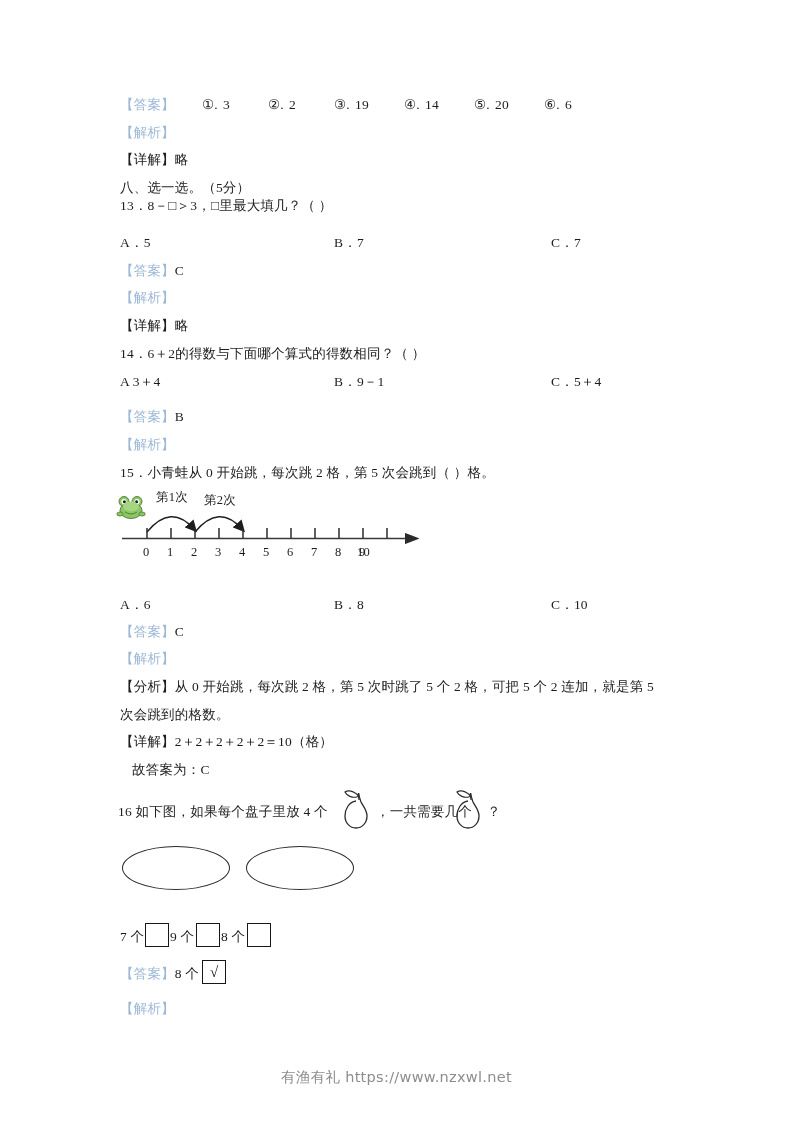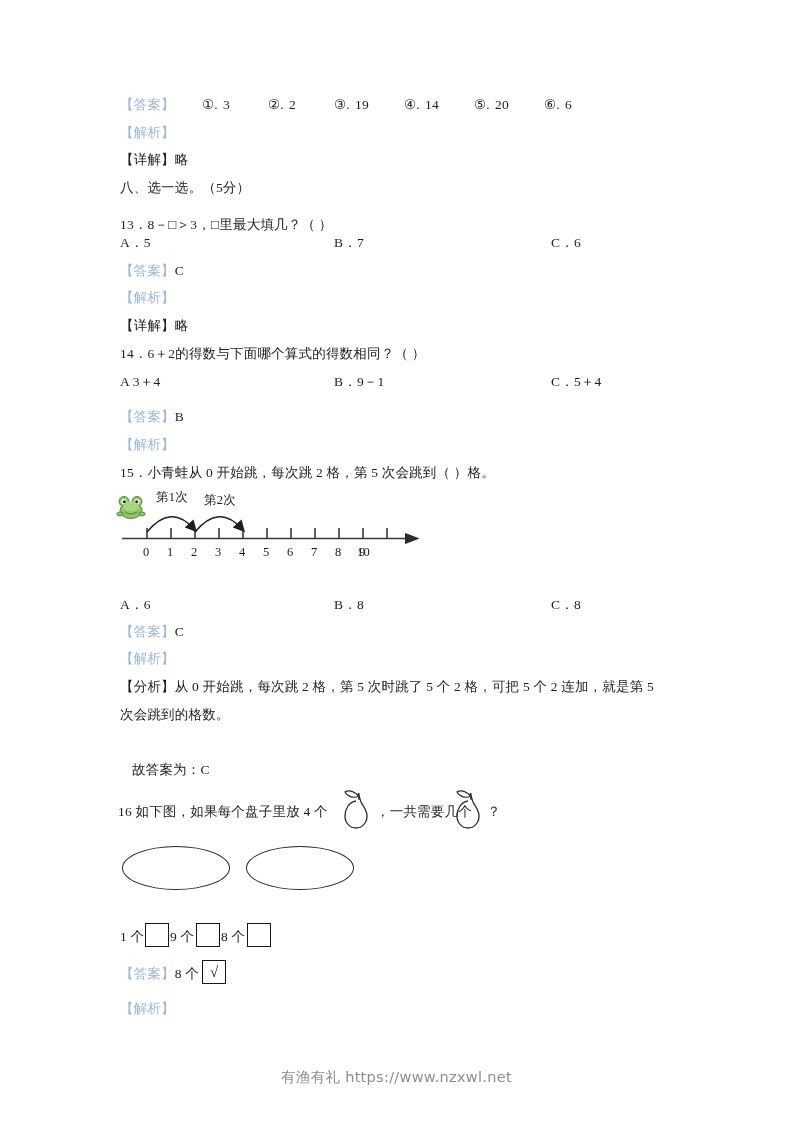--- a/index.html
+++ b/index.html
@@ -122,25 +122,25 @@
 
   <div class="ln blk" style="left:544px; top:96px;">⑥.</div>
   <div class="ln blk" style="left:565px; top:96px;">6</div>
 
   <div class="ln blue" style="left:120px; top:124px;">【解析】</div>
 
   <div class="ln blk" style="left:120px; top:151px;"><span>【详解】</span><span>略</span></div>
 
   <div class="ln blk" style="left:120px; top:179px;">八、选一选。（5分）</div>
 
-  <div class="ln blk" style="left:120px; top:216px;">13．8－□＞3，□里最大填几？（      ）</div>
+  <div class="ln blk" style="left:120px; top:197px;">13．8－□＞3，□里最大填几？（      ）</div>
 
   <div class="ln blk" style="left:120px; top:234px;">A．5</div>
   <div class="ln blk" style="left:334px; top:234px;">B．7</div>
-  <div class="ln blk" style="left:551px; top:234px;">C．6</div>
+  <div class="ln blk" style="left:551px; top:234px;">C．7</div>
 
   <div class="ln" style="left:120px; top:262px;"><span class="blue">【答案】</span><span class="blk">C</span></div>
 
   <div class="ln blue" style="left:120px; top:289px;">【解析】</div>
 
   <div class="ln blk" style="left:120px; top:317px;"><span>【详解】</span><span>略</span></div>
 
   <div class="ln blk" style="left:120px; top:345px;">14．6＋2的得数与下面哪个算式的得数相同？（      ）</div>
 
   <div class="ln blk" style="left:120px; top:373px;text-align:center;">A  3＋4</div>
@@ -211,30 +211,31 @@
   <div class="ln blk" style="left:239px; top:543px; font-size:12.5px;">4</div>
   <div class="ln blk" style="left:263px; top:543px; font-size:12.5px;">5</div>
   <div class="ln blk" style="left:287px; top:543px; font-size:12.5px;">6</div>
   <div class="ln blk" style="left:311px; top:543px; font-size:12.5px;">7</div>
   <div class="ln blk" style="left:335px; top:543px; font-size:12.5px;">8</div>
   <div class="ln blk" style="left:359px; top:543px; font-size:12.5px;">9</div>
   <div class="ln blk" style="left:357px; top:543px; font-size:12.5px;">10</div>
 
   <div class="ln blk" style="left:120px; top:596px;">A．6</div>
   <div class="ln blk" style="left:334px; top:596px;">B．8</div>
-  <div class="ln blk" style="left:551px; top:596px;">C．8</div>
+  <div class="ln blk" style="left:551px; top:596px;">C．10</div>
 
   <div class="ln" style="left:120px; top:623px;"><span class="blue">【答案】</span><span class="blk">C</span></div>
 
   <div class="ln blue" style="left:120px; top:650px;">【解析】</div>
 
   <div class="ln blk" style="left:120px; top:678px;"><span>【分析】</span><span>从 0 开始跳，每次跳 2 格，第 5 次时跳了 5 个 2 格，可把 5 个 2 连加，就是第 5</span></div>
 
   <div class="ln blk" style="left:120px; top:706px;">次会跳到的格数。</div>
 
+  <div class="ln blk" style="left:120px; top:733px;"><span>【详解】</span><span>2＋2＋2＋2＋2＝10（格）</span></div>
 
   <div class="ln blk" style="left:120px; top:761px;margin-left:12px;">故答案为：C</div>
 
   <div class="ln blk" style="left:118px; top:803px;">16  如下图，如果每个盘子里放 4 个</div>
 
   <div class="pear-inline" style="left:336px; top:788px;">
     <svg viewBox="0 0 40 44" width="40" height="44" xmlns="http://www.w3.org/2000/svg">
       <path d="M20 13 C13 14 9 21 9 28 C9 35 14 40 20 40 C26 40 31 35 31 28 C31 22 27 18 25 14 C24 11 23 8 22.5 5" stroke="#2b2b2b" stroke-width="1.3" fill="none"></path>
       <path d="M22.5 5 L23 12" stroke="#2b2b2b" stroke-width="1.3" fill="none"></path>
       <path d="M22 7 C17 3 12 2 9 4 C11 8 16 10 21 9 Z" stroke="#2b2b2b" stroke-width="1.2" fill="none"></path>
@@ -249,21 +250,21 @@
       <path d="M22.5 5 L23 12" stroke="#2b2b2b" stroke-width="1.3" fill="none"></path>
       <path d="M22 7 C17 3 12 2 9 4 C11 8 16 10 21 9 Z" stroke="#2b2b2b" stroke-width="1.2" fill="none"></path>
     </svg>
   </div>
 
   <div class="ln blk" style="left:487px; top:803px;">？</div>
 
   <div class="plate" style="left:122px; top:846px; width:106px; height:42px;"></div>
   <div class="plate" style="left:246px; top:846px; width:106px; height:42px;"></div>
 
-  <div class="ln blk" style="left:120px; top:928px;">1 个</div>
+  <div class="ln blk" style="left:120px; top:928px;">7 个</div>
   <div class="sqbox" style="left:145px; top:923px; width:22px; height:22px;"></div>
 
   <div class="ln blk" style="left:170px; top:928px;">9 个</div>
   <div class="sqbox" style="left:196px; top:923px; width:22px; height:22px;"></div>
 
   <div class="ln blk" style="left:221px; top:928px;">8 个</div>
   <div class="sqbox" style="left:247px; top:923px; width:22px; height:22px;"></div>
 
   <div class="ln" style="left:120px; top:965px;"><span class="blue">【答案】</span><span class="blk">8 个</span></div>
   <div class="sqbox tick" style="left:202px; top:960px; width:22px; height:22px;">√</div>

